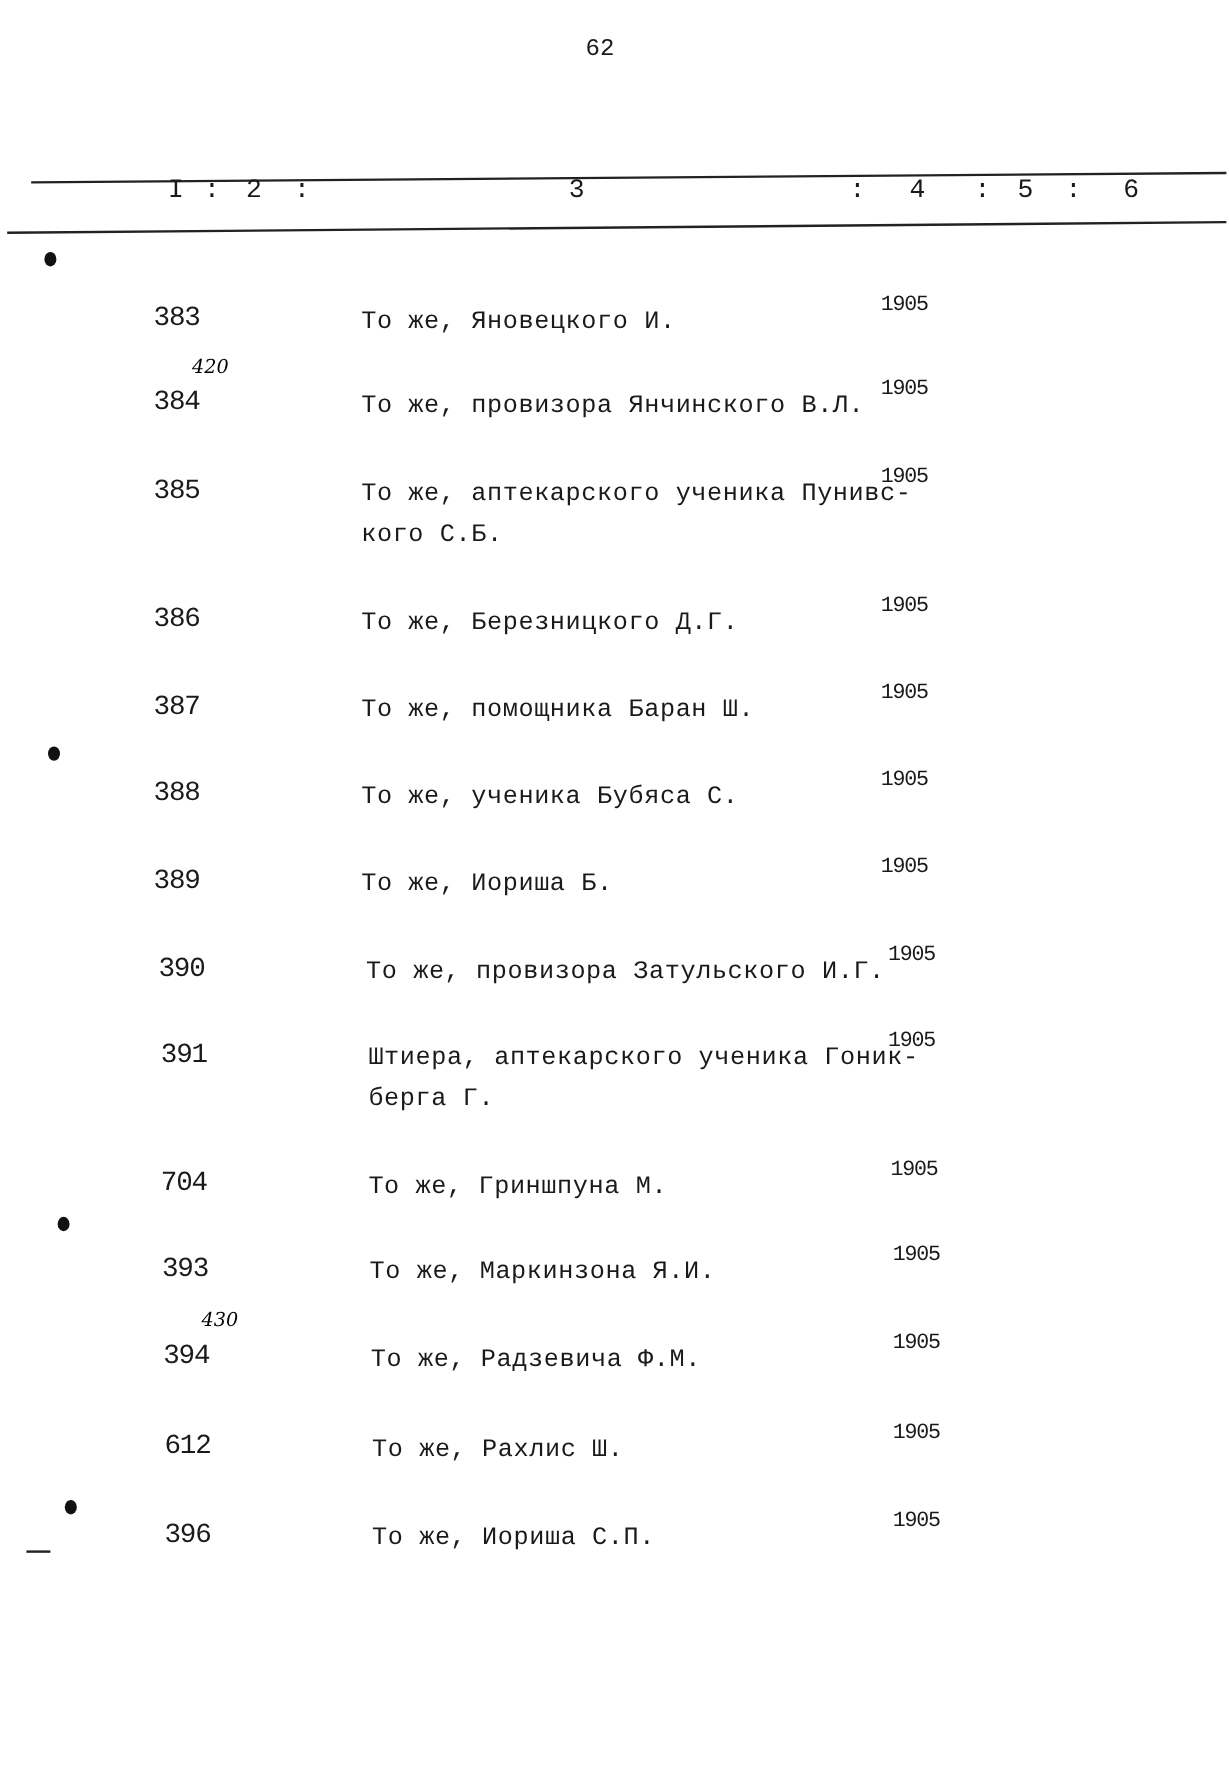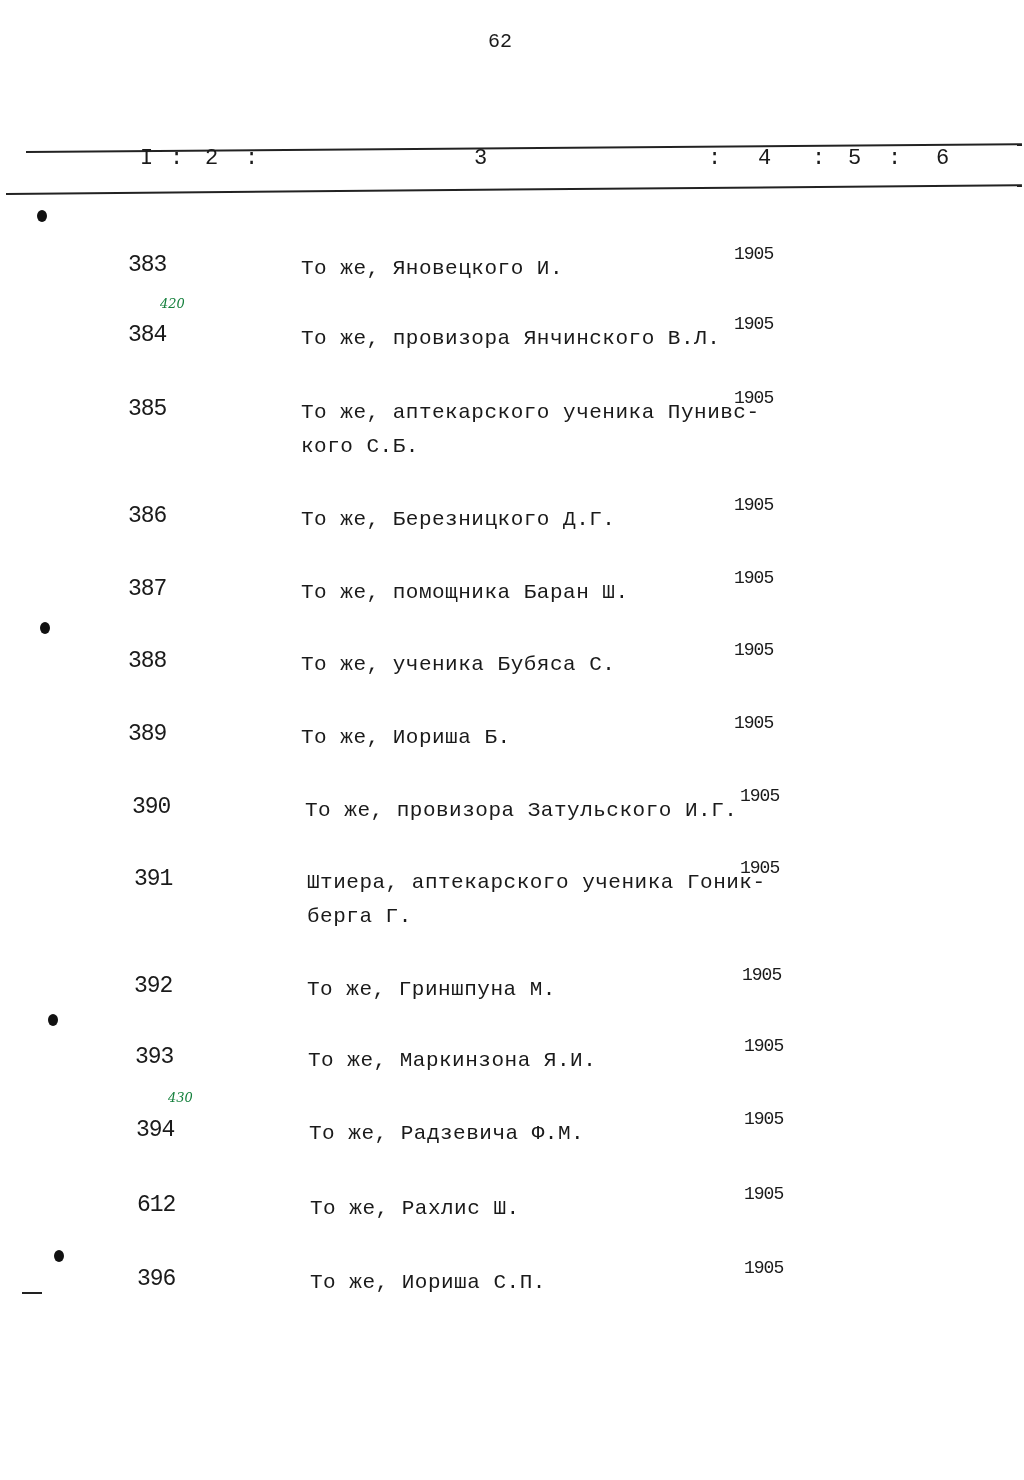--- a/index.html
+++ b/index.html
@@ -10,21 +10,21 @@
     .page-number { position: absolute; left: 488px; top: 30px; font-size: 20px; }
     .rule { position: absolute; height: 2px; background: #222; }
     .rule.top { left: 26px; width: 996px; top: 151px; transform: rotate(-0.45deg); transform-origin: left; }
     .rule.bottom { left: 6px; width: 1016px; top: 193px; transform: rotate(-0.5deg); transform-origin: left; }
     .header { position: absolute; top: 146px; left: 0; width: 1024px; height: 36px; font-size: 22px; }
     .header span { position: absolute; top: 0; }
     .row { position: absolute; left: 0; width: 1024px; font-size: 21px; }
     .row .num { position: absolute; left: 128px; top: 0; font-size: 23px; letter-spacing: -1px; text-align: center; }
     .row .desc { position: absolute; left: 258px; top: 0; width: 460px; line-height: 34px; letter-spacing: 0.5px; white-space: pre-wrap; margin-left: 43px; }
     .row .year { position: absolute; left: 734px; top: -8px; font-size: 18px; letter-spacing: -1px; }
-    .note { position: absolute; font-family: "DejaVu Serif", serif; font-style: italic; font-size: 13px; color: #15803d; }
+    .note { position: absolute; font-family: "DejaVu Serif", serif; font-style: italic; font-size: 16px; color: #000000; }
     .hole { position: absolute; width: 10px; height: 12px; border-radius: 50%; background: #111; }
     .dash { position: absolute; left: 22px; top: 1292px; width: 20px; height: 2px; background: #222; }
   </style>
 </head>
 <body>
 
 <div class="page-number">62</div>
 
 <div class="rule top"></div>
 <div class="header">
@@ -92,21 +92,21 @@
   <span class="desc" style="left:262px">То же, провизора Затульского И.Г.</span>
   <span class="year" style="left:740px">1905</span>
 </div>
 <div class="row" style="top:866px">
   <span class="num" style="left:134px">391</span>
   <span class="desc" style="left:264px">Штиера, аптекарского ученика Гоник-
 берга Г.</span>
   <span class="year" style="left:740px">1905</span>
 </div>
 <div class="row" style="top:973px">
-  <span class="num" style="left:134px">392</span>
+  <span class="num" style="left:134px">704</span>
   <span class="desc" style="left:264px">То же, Гриншпуна М.</span>
   <span class="year" style="left:742px">1905</span>
 </div>
 <div class="row" style="top:1044px">
   <span class="num" style="left:135px">393</span>
   <span class="desc" style="left:265px">То же, Маркинзона Я.И.</span>
   <span class="year" style="left:744px">1905</span>
 </div>
 <div class="row" style="top:1117px">
   <span class="num" style="left:136px">394</span>

